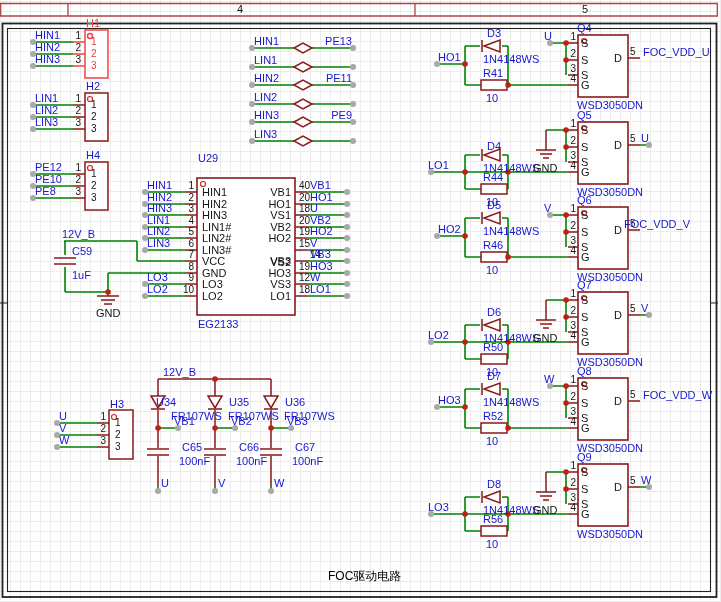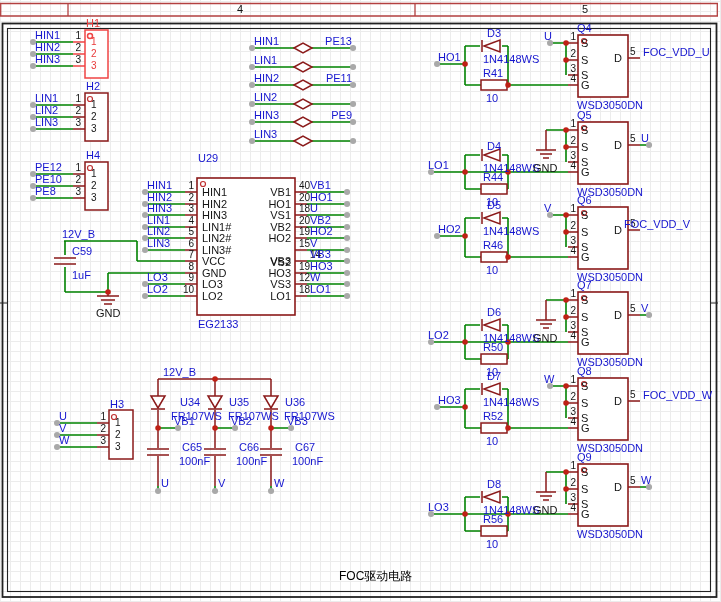--- a/index.html
+++ b/index.html
@@ -131,21 +131,21 @@
     <path d="M252 48h.1M353 48h.1M252 67h.1M353 67h.1M252 85h.1M353 85h.1M252 104h.1M353 104h.1M252 122h.1M353 122h.1M252 141h.1M353 141h.1"></path>
     <path d="M145 192h.1M145 204h.1M145 215h.1M145 227h.1M145 238h.1M145 250h.1M145 284h.1M145 296h.1"></path>
     <path d="M347 192h.1M347 204h.1M347 215h.1M347 227h.1M347 238h.1M347 250h.1M347 261h.1M347 273h.1M347 284h.1M347 296h.1"></path>
     <path d="M437 64h.1M437 236h.1M437 407h.1M431 172h.1M431 342h.1M431 514h.1M550 43h.1M550 215h.1M550 386h.1M649 145h.1M649 315h.1M649 487h.1"></path>
     <path d="M178 428h.1M235 428h.1M291 428h.1M158 491h.1M215 491h.1M271 491h.1"></path>
   </g>
 </svg>
 
 <span class="t k" style="left:237px;top:3px">4</span>
 <span class="t k" style="left:582px;top:3px">5</span>
-<span class="t title" style="left:339px;top:570px">FOC驱动电路</span>
+<span class="t title" style="left:328px;top:570px">FOC驱动电路</span>
 
 <span class="t r" style="left:86px;top:17px">H1</span>
 <span class="t" style="left:35px;top:29px">HIN1</span>
 <span class="t" style="left:35px;top:41px">HIN2</span>
 <span class="t" style="left:35px;top:53px">HIN3</span>
 <span class="t n ra" style="left:65px;top:30px;width:16px">1</span>
 <span class="t n ra" style="left:65px;top:42px;width:16px">2</span>
 <span class="t n ra" style="left:65px;top:54px;width:16px">3</span>
 <span class="t n r" style="left:91px;top:36px">1</span>
 <span class="t n r" style="left:91px;top:48px">2</span>
@@ -374,21 +374,21 @@
 <span class="t k" style="left:581px;top:508px">G</span>
 <span class="t k" style="left:614px;top:481px">D</span>
 <span class="t n ra" style="left:560px;top:460px;width:16px">1</span>
 <span class="t n ra" style="left:560px;top:477px;width:16px">2</span>
 <span class="t n ra" style="left:560px;top:492px;width:16px">3</span>
 <span class="t n ra" style="left:560px;top:502px;width:16px">4</span>
 <span class="t n" style="left:630px;top:475px">5</span>
 <span class="t" style="left:641px;top:474px">W</span>
 
 <span class="t" style="left:163px;top:366px">12V_B</span>
-<span class="t" style="left:180px;top:396px">U34</span>
+<span class="t" style="left:156px;top:396px">U34</span>
 <span class="t" style="left:171px;top:410px">FR107WS</span>
 <span class="t" style="left:174px;top:415px">VB1</span>
 <span class="t" style="left:182px;top:441px">C65</span>
 <span class="t" style="left:179px;top:455px">100nF</span>
 <span class="t" style="left:161px;top:477px">U</span>
 <span class="t" style="left:229px;top:396px">U35</span>
 <span class="t" style="left:228px;top:410px">FR107WS</span>
 <span class="t" style="left:231px;top:415px">VB2</span>
 <span class="t" style="left:239px;top:441px">C66</span>
 <span class="t" style="left:236px;top:455px">100nF</span>

